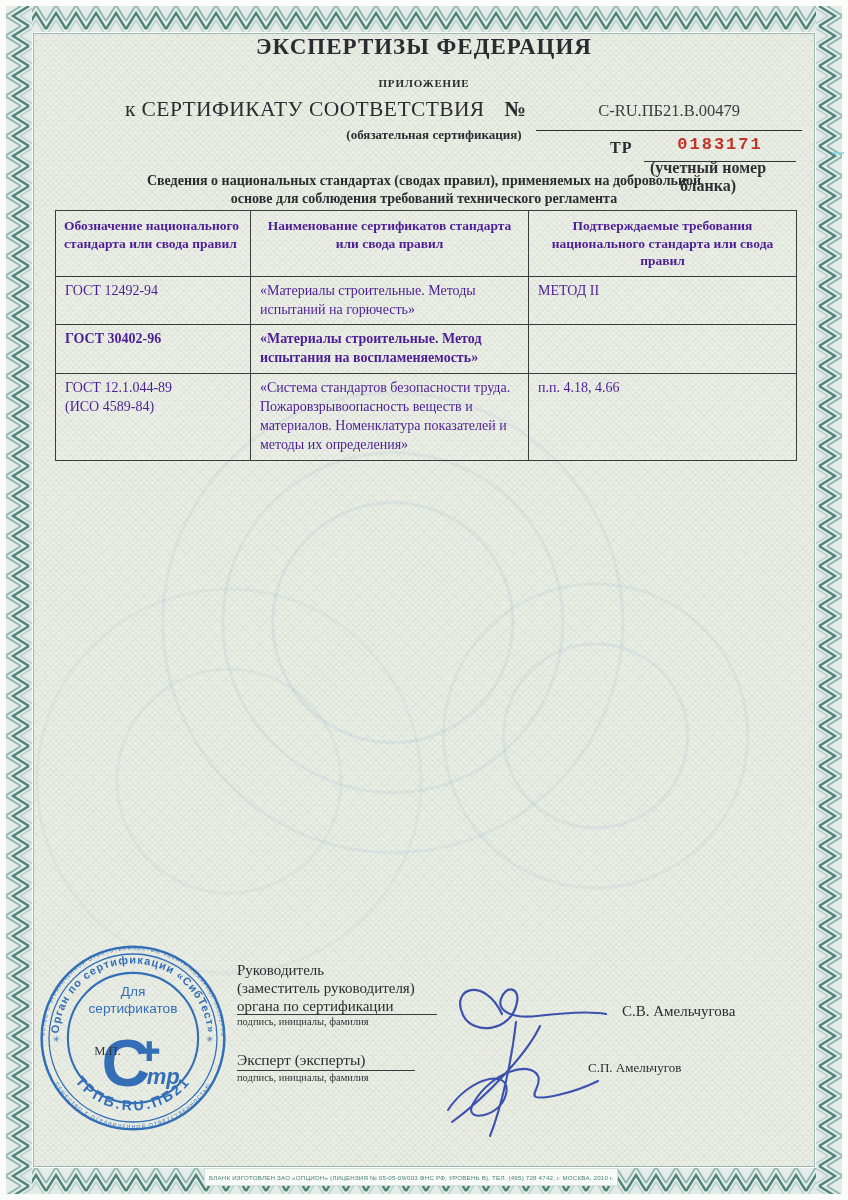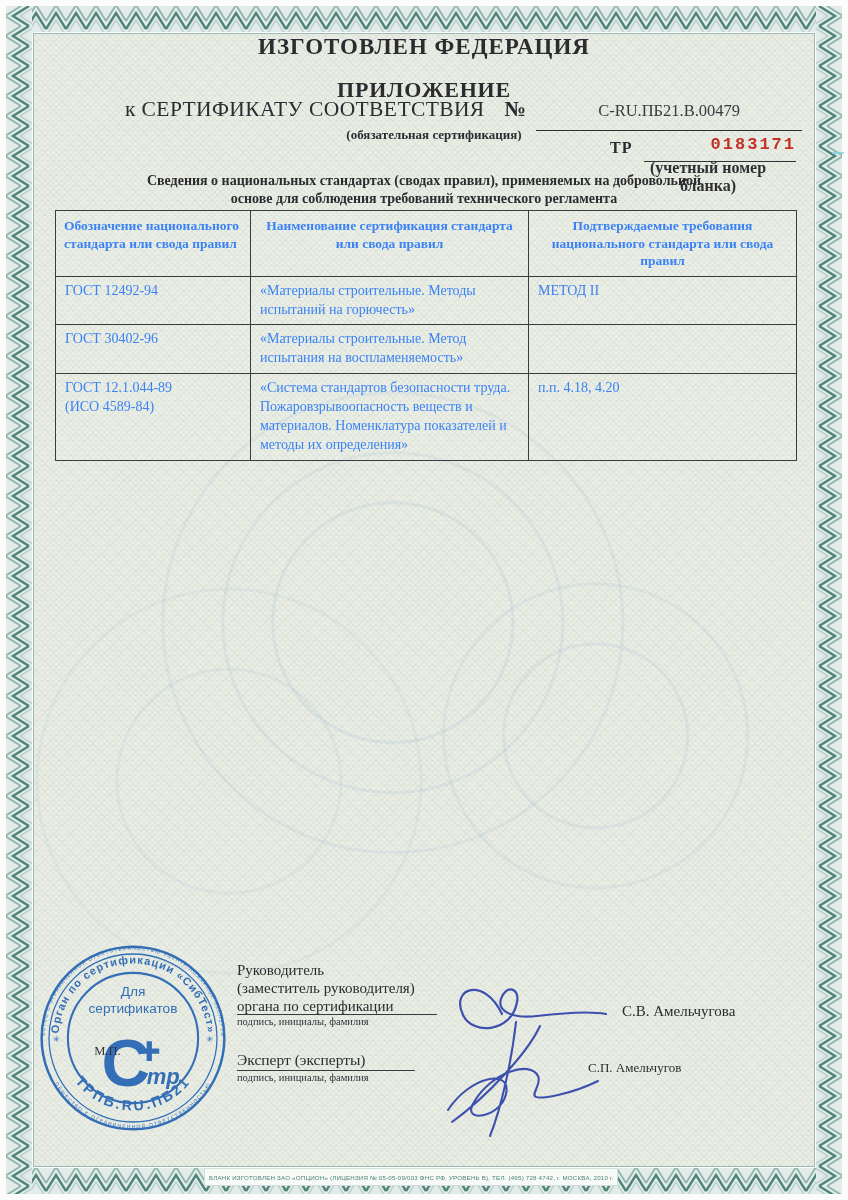--- a/index.html
+++ b/index.html
@@ -27,54 +27,54 @@
       radial-gradient(circle 300px at 46% 52%, rgba(125,165,205,0) 0 118px, rgba(125,165,205,.14) 119px 121px, rgba(125,165,205,0) 122px 168px, rgba(125,165,205,.13) 169px 171px, rgba(125,165,205,0) 172px 228px, rgba(125,165,205,.12) 229px 231px, rgba(125,165,205,0) 232px),
       radial-gradient(circle 260px at 72% 62%, rgba(120,160,200,0) 0 90px, rgba(120,160,200,.12) 91px 93px, rgba(120,160,200,0) 94px 150px, rgba(120,160,200,.11) 151px 153px, rgba(120,160,200,0) 154px),
       radial-gradient(circle 280px at 25% 66%, rgba(130,170,205,0) 0 110px, rgba(130,170,205,.11) 111px 113px, rgba(130,170,205,0) 114px 190px, rgba(130,170,205,.1) 191px 193px, rgba(130,170,205,0) 194px),
       repeating-linear-gradient(45deg, rgba(110,155,195,.09) 0 1px, rgba(0,0,0,0) 1px 4px),
       repeating-linear-gradient(-45deg, rgba(175,150,95,.09) 0 1px, rgba(0,0,0,0) 1px 4px),
       repeating-linear-gradient(0deg, rgba(140,175,150,.06) 0 1px, rgba(0,0,0,0) 1px 5px);
   }
   .abs{position:absolute;}
   
   .t-country{top:34px;left:0;width:848px;text-align:center;font-size:23px;font-weight:bold;letter-spacing:1px;}
-  .t-doctype{top:77px;left:0;width:848px;text-align:center;font-size:22px;font-weight:bold;letter-spacing:.8px;}
+  .t-doctype{top:77px;left:0;width:848px;text-align:center;font-size:11px;font-weight:bold;letter-spacing:.8px;}
   .cert-line{top:97px;left:125px;right:46px;display:flex;align-items:baseline;}
   .cert-prefix{font-size:21.5px;font-weight:normal;letter-spacing:.4px;white-space:nowrap;}
   .num-sign{font-size:21.5px;font-weight:bold;margin-left:20px;}
   .cert-number{
     flex:1;margin-left:10px;text-align:center;font-size:16.5px;color:#3a3a40;
     border-bottom:1.5px solid #2e2e33;padding-bottom:9px;white-space:nowrap;
   }
   .t-mandatory{top:127px;left:214px;width:440px;text-align:center;font-size:13px;font-weight:bold;}
   .tr-label{top:139px;left:610px;font-size:16px;font-weight:bold;letter-spacing:1px;}
   .blank-number{
-    top:135px;left:644px;width:152px;text-align:right;
+    top:135px;left:644px;width:152px;text-align:center;
     font-family:"Liberation Mono", monospace;font-size:17px;font-weight:bold;
     letter-spacing:2px;color:#c23227;border-bottom:1.3px solid #33333a;padding-bottom:7px;
   }
   .blank-caption{top:159px;left:632px;width:152px;text-align:center;font-size:16px;font-weight:bold;color:#2f2f34;}
   .t-intro{
     top:172px;left:74px;width:700px;text-align:center;
     font-size:14px;font-weight:bold;line-height:1.32;white-space:pre-line;
   }
   
   .std-table{
     position:absolute;top:210px;left:55px;width:741px;
     border-collapse:collapse;table-layout:fixed;
-    font-size:14px;color:#3b82f6;
+    font-size:14px;color:#4c1d95;
   }
   .std-table th,.std-table td{
     border:1.2px solid #3b3b40;vertical-align:top;
     background:rgba(255,255,255,.06);
   }
   .std-table th{font-weight:bold;font-size:13.5px;text-align:center;padding:6px 10px;line-height:1.3;}
   .std-table th.h-left{text-align:left;padding-left:8px;}
   .std-table td{padding:5px 9px;line-height:1.35;}
-  .row-h{height:56px;} .row-1{height:40px;} .row-2{height:41px;} .row-3{height:86px;}
+  .row-h{height:56px;} .row-1{height:40px;} .row-2{height:41px;font-weight:bold;} .row-3{height:86px;}
   .pre{white-space:pre-line;}
   
   .role-block{top:961px;left:237px;width:215px;font-size:15px;line-height:18px;white-space:pre-line;}
   .role-underline{top:1014px;left:237px;width:200px;border-top:1.2px solid #3a3a40;}
   .role-caption{top:1016px;left:237px;font-size:10.5px;color:#33333a;}
   .head-name{top:1003px;left:588px;font-size:15px;margin-left:34px;}
   .expert-label{top:1051px;left:237px;font-size:15.5px;}
   .expert-underline{top:1070px;left:237px;width:178px;border-top:1.2px solid #3a3a40;}
   .expert-caption{top:1072px;left:237px;font-size:10.5px;color:#33333a;}
   .expert-name{top:1060px;left:588px;font-size:13px;}
@@ -139,21 +139,21 @@
         <path d="M3 0 L19 10 L3 20" fill="none" stroke="#4e837a" stroke-width="2.4"></path>
         <path d="M11 0 L27 10 L11 20" fill="none" stroke="#8fb4ad" stroke-width="1.8"></path>
       </pattern>
     </defs>
     <rect width="26" height="1188" fill="url(#chevRight)"></rect>
   </svg>
 
   <div class="content"></div>
   <div class="inner-hairline"></div>
 
-  <div class="abs t-country">ИЗГОТОВЛЕН ФЕДЕРАЦИЯ</div>
+  <div class="abs t-country">ЭКСПЕРТИЗЫ ФЕДЕРАЦИЯ</div>
   <div class="abs t-doctype">ПРИЛОЖЕНИЕ</div>
 
   <div class="abs cert-line">
     <span class="cert-prefix">к СЕРТИФИКАТУ СООТВЕТСТВИЯ</span>
     <span class="num-sign">№</span>
     <span class="cert-number">C-RU.ПБ21.В.00479</span>
   </div>
   <div class="abs t-mandatory">(обязательная сертификация)</div>
 
   <div class="abs tr-label">ТР</div>
@@ -165,40 +165,40 @@
 
   <table class="std-table">
     <colgroup>
         <col style="width:195px">
         <col style="width:278px">
         <col style="width:268px">
       </colgroup>
     <thead>
       <tr class="row-h">
         <th class="h-left">Обозначение национального стандарта или свода правил</th>
-        <th>Наименование сертификация стандарта или свода правил</th>
+        <th>Наименование сертификатов стандарта или свода правил</th>
         <th>Подтверждаемые требования национального стандарта или свода правил</th>
       </tr>
     </thead>
     <tbody>
       <tr class="row-1">
         <td class="pre">ГОСТ 12492-94</td>
         <td>«Материалы строительные. Методы испытаний на горючесть»</td>
         <td>МЕТОД II</td>
       </tr>
       <tr class="row-2">
         <td class="pre">ГОСТ 30402-96</td>
         <td>«Материалы строительные. Метод испытания на воспламеняемость»</td>
         <td></td>
       </tr>
       <tr class="row-3">
         <td class="pre">ГОСТ 12.1.044-89
 (ИСО 4589-84)</td>
         <td>«Система стандартов безопасности труда. Пожаровзрывоопасность веществ и материалов. Номенклатура показателей и методы их определения»</td>
-        <td>п.п. 4.18, 4.20</td>
+        <td>п.п. 4.18, 4.66</td>
       </tr>
     </tbody>
   </table>
 
   <div class="abs role-block">Руководитель
 (заместитель руководителя)
 органа  по  сертификации</div>
   <div class="abs role-underline"></div>
   <div class="abs role-caption">подпись, инициалы, фамилия</div>
   <div class="abs head-name">С.В. Амельчугова</div>

